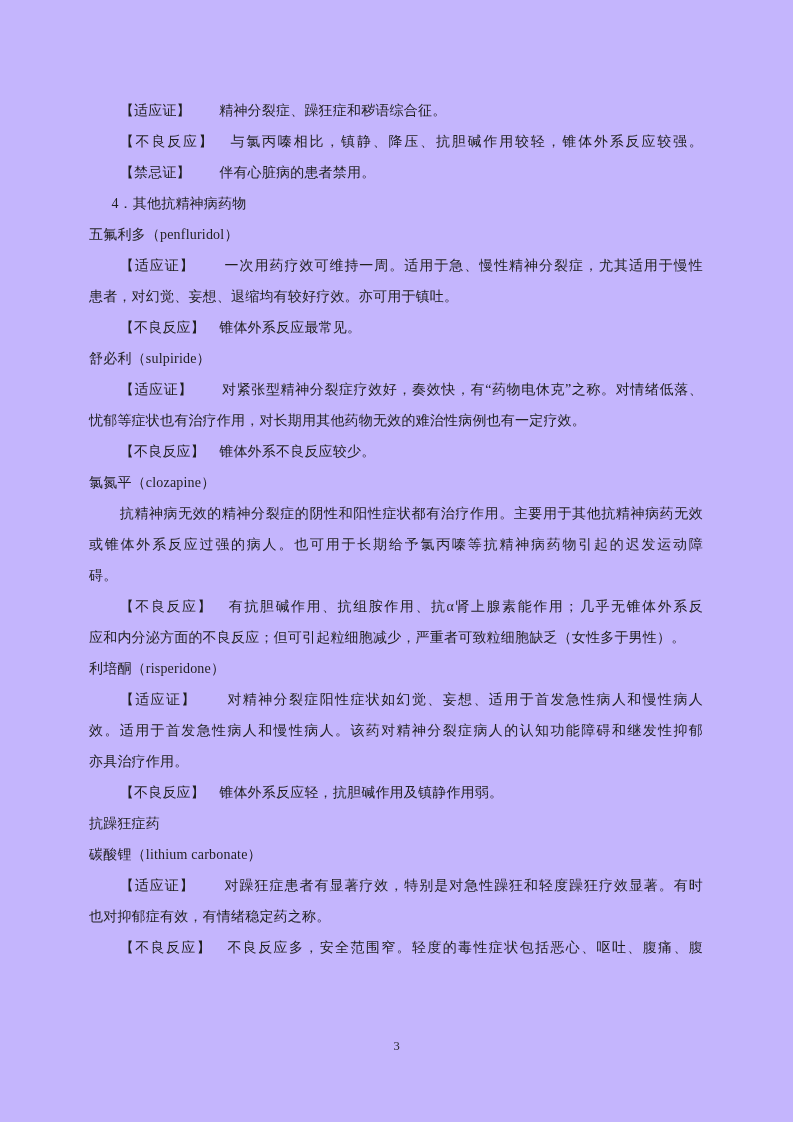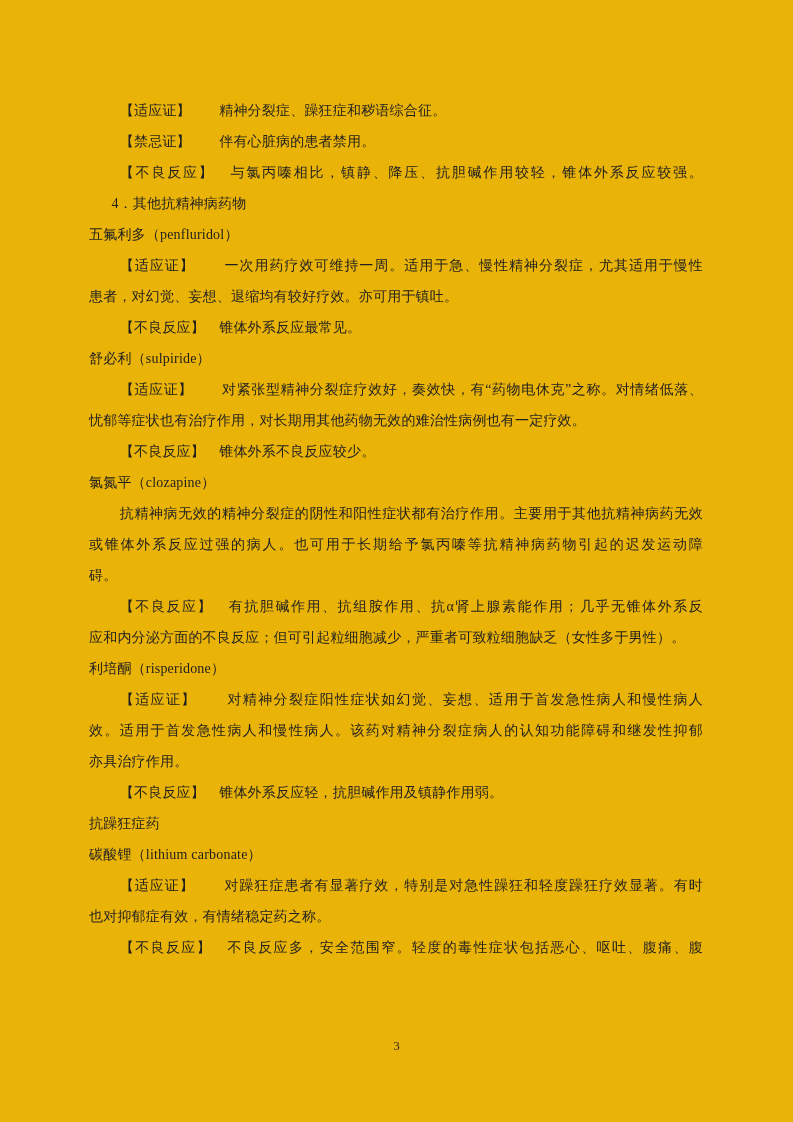--- a/index.html
+++ b/index.html
@@ -6,21 +6,21 @@
   html,body{margin:0;padding:0;}
   body{
     width:793px;height:1122px;
     background:#ffffff;
     position:relative;
     overflow:hidden;
     font-family:"Liberation Serif","DejaVu Serif",serif;
   }
   .sheet{
     position:absolute;inset:0;
-    background:#eab308;color:#1f1f1f;
+    background:#c4b5fd;color:#1f1f1f;
   }
   main.page-body{
     position:absolute;
     left:89px;top:95px;width:614px;
     font-size:14px;
     line-height:31px;
     letter-spacing:0.2px;
   }
   .block{margin:0;padding:0;}
   .line{margin:0;padding:0;}
@@ -44,24 +44,24 @@
 </style>
 </head>
 <body style="background: rgb(255, 255, 255);">
 
 <div class="sheet" style="color: rgb(31, 31, 31);">
   <main class="page-body">
       <div class="block paragraph">
         <div class="line">【适应证】　　精神分裂症、躁狂症和秽语综合征。</div>
       </div>
       <div class="block paragraph">
-        <div class="line">【禁忌证】　　伴有心脏病的患者禁用。</div>
+        <div class="line fill">【不良反应】　与氯丙嗪相比，镇静、降压、抗胆碱作用较轻，锥体外系反应较强。</div>
       </div>
       <div class="block paragraph">
-        <div class="line fill">【不良反应】　与氯丙嗪相比，镇静、降压、抗胆碱作用较轻，锥体外系反应较强。</div>
+        <div class="line">【禁忌证】　　伴有心脏病的患者禁用。</div>
       </div>
       <div class="block numbered-heading">
         <div class="line">4．其他抗精神病药物</div>
       </div>
       <div class="block center-heading">
         <div class="line">五氟利多（penfluridol）</div>
       </div>
       <div class="block paragraph">
         <div class="line fill">【适应证】　　一次用药疗效可维持一周。适用于急、慢性精神分裂症，尤其适用于慢性</div>
         <div class="line">患者，对幻觉、妄想、退缩均有较好疗效。亦可用于镇吐。</div>

